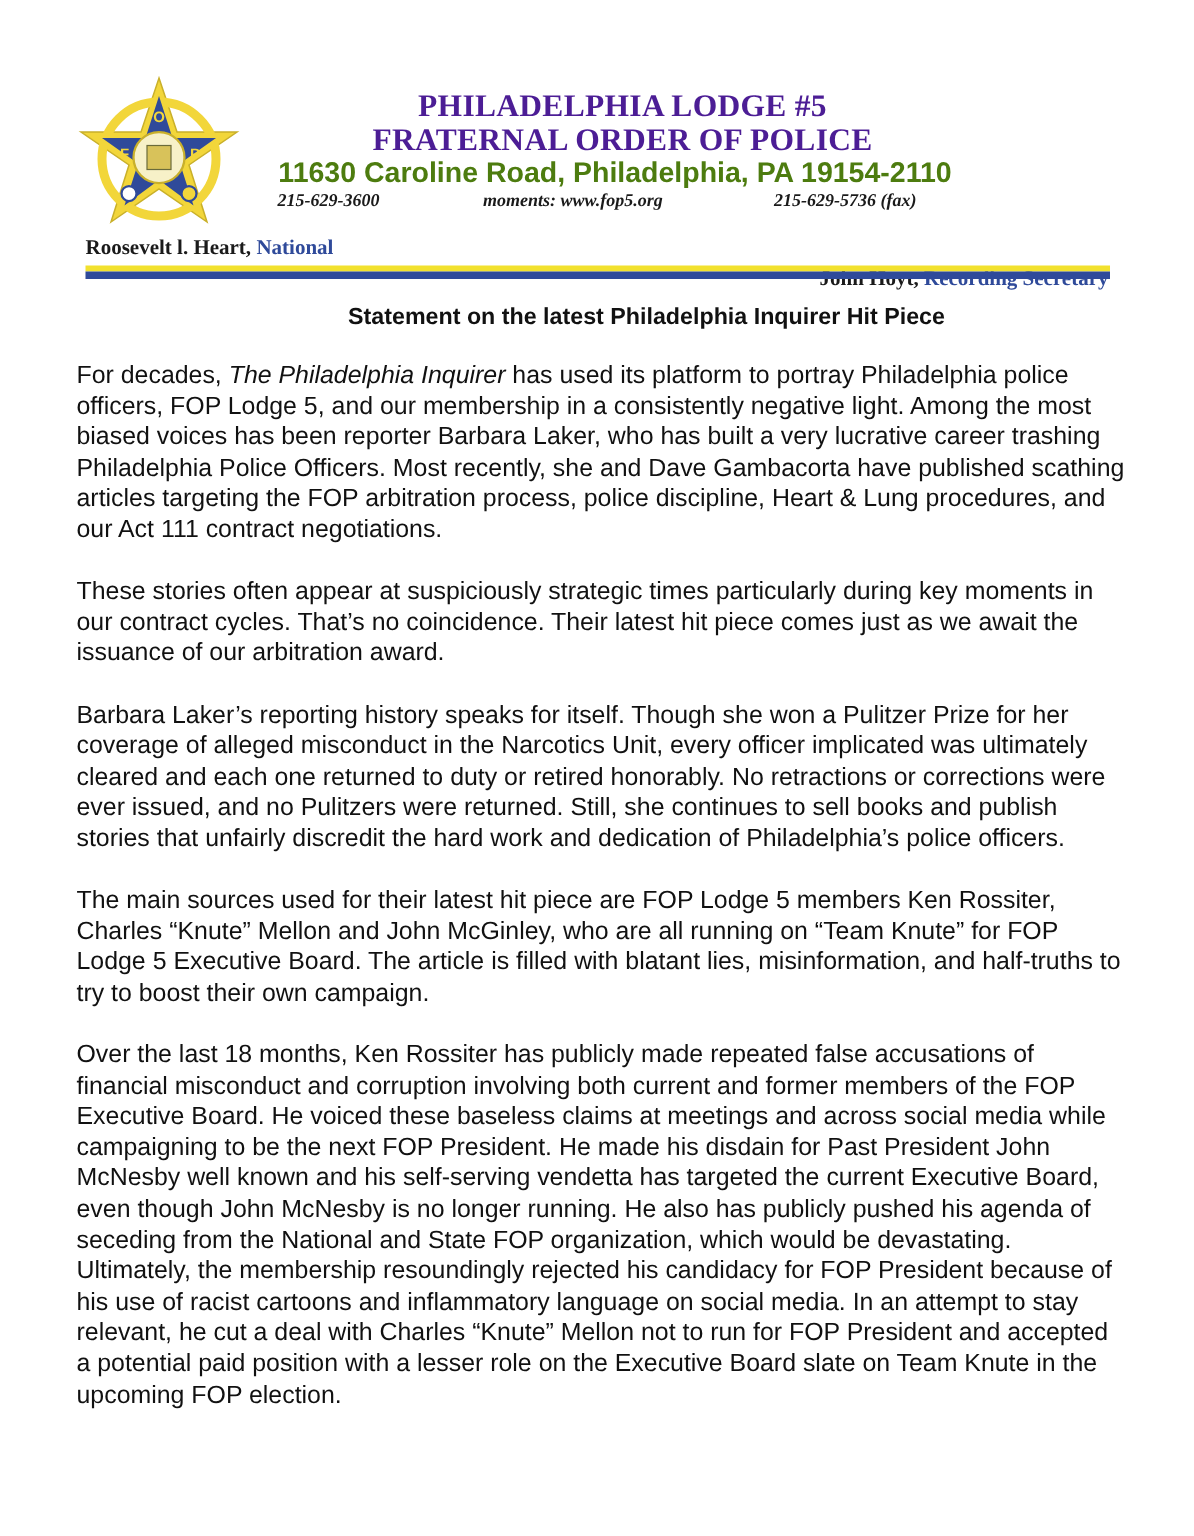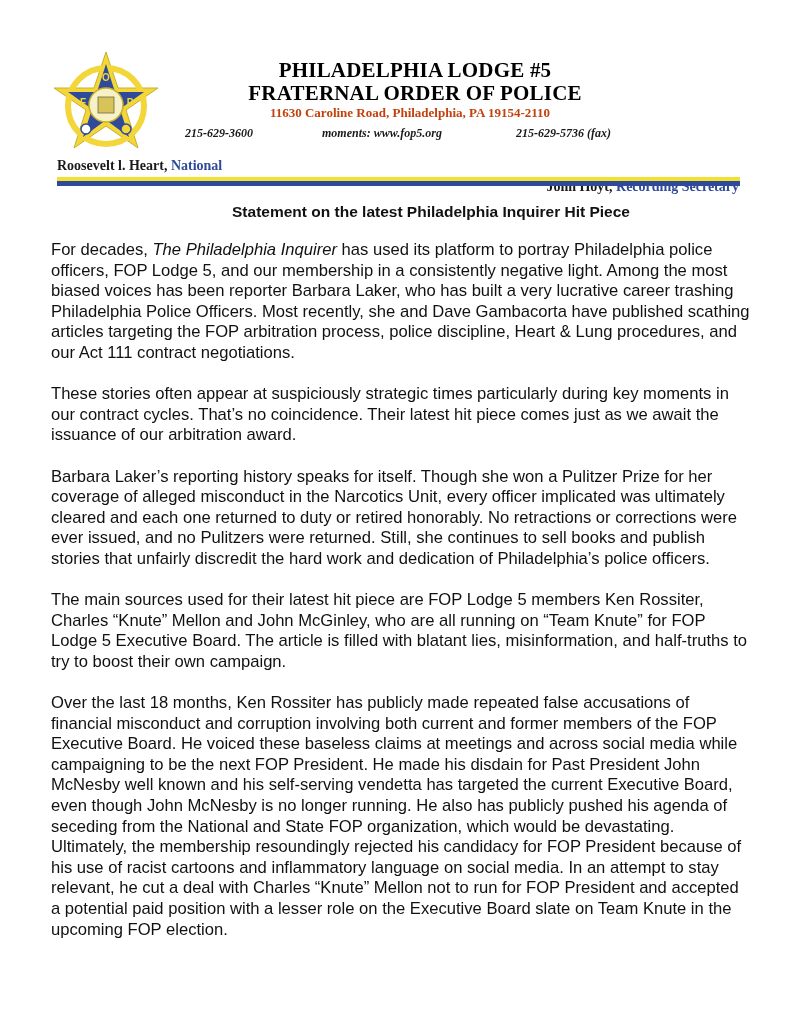--- a/index.html
+++ b/index.html
@@ -1,24 +1,24 @@
 <!DOCTYPE html>
 <html><head>
 <meta charset="utf-8">
 <style>
   html, body { margin: 0; padding: 0; background: #ffffff; }
   body { width: 796px; height: 1024px; position: relative; overflow: hidden; }
   .letterhead { position: absolute; left: 0; top: 0; width: 796px; height: 200px; }
   .logo { position: absolute; left: 46px; top: 50px; width: 120px; height: 112px; }
   .lh-title { position: absolute; left: 165px; width: 500px; text-align: center;
-    font-family: "Liberation Serif", "DejaVu Serif", serif; font-weight: bold; color: #000000; }
+    font-family: "Liberation Serif", "DejaVu Serif", serif; font-weight: bold; color: #4c1d95; }
   .lh-title.l1 { top: 58px; font-size: 21px; letter-spacing: 0.2px; }
   .lh-title.l2 { top: 81px; font-size: 21px; letter-spacing: 0.2px; }
   .lh-address { position: absolute; left: 170px; width: 480px; top: 105px; text-align: center;
-    font-family: Liberation Serif, serif; font-weight: bold; font-size: 13px; color: #c2410c; }
+    font-family: Liberation Sans, sans-serif; font-weight: bold; font-size: 19px; color: #4d7c0f; }
   .lh-contact { position: absolute; top: 126px; font-family: "Liberation Serif", serif;
     font-weight: bold; font-size: 12px; color: #1a1a1a; font-style: italic; }
   .lh-contact.phone { left: 185px; }
   .lh-contact.web { left: 322px; }
   .lh-contact.fax { left: 516px; }
   .officer { position: absolute; top: 158px; font-family: "Liberation Serif", serif;
     font-weight: bold; font-size: 14px; color: #1a1a1a; }
   .officer .role { color: #2f4a9a; }
   .officer.left { left: 57px; }
   .officer.right { right: 57px; text-align: right; margin-top: 21px; }

